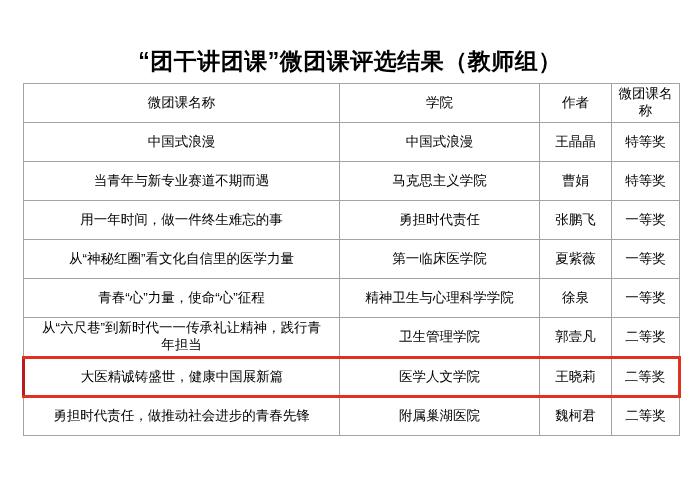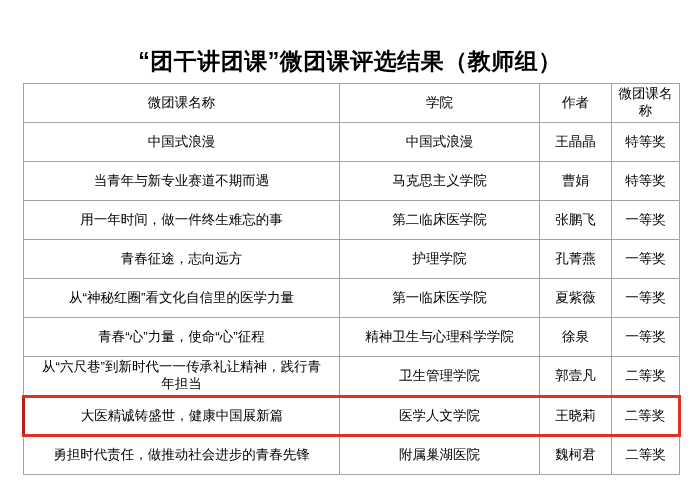--- a/index.html
+++ b/index.html
@@ -111,28 +111,22 @@
         <td class="award">特等奖</td>
       </tr>
       <tr>
         <td class="name">当青年与新专业赛道不期而遇</td>
         <td>马克思主义学院</td>
         <td>曹娟</td>
         <td class="award">特等奖</td>
       </tr>
       <tr>
         <td class="name">用一年时间，做一件终生难忘的事</td>
-        <td>第二临床医学院</td>
+        <td>勇担时代责任</td>
         <td>张鹏飞</td>
-        <td class="award">一等奖</td>
-      </tr>
-      <tr>
-        <td class="name">青春征途，志向远方</td>
-        <td>护理学院</td>
-        <td>孔菁燕</td>
         <td class="award">一等奖</td>
       </tr>
       <tr>
         <td class="name">从“神秘红圈”看文化自信里的医学力量</td>
         <td>第一临床医学院</td>
         <td>夏紫薇</td>
         <td class="award">一等奖</td>
       </tr>
       <tr>
         <td class="name">青春“心”力量，使命“心”征程</td>

